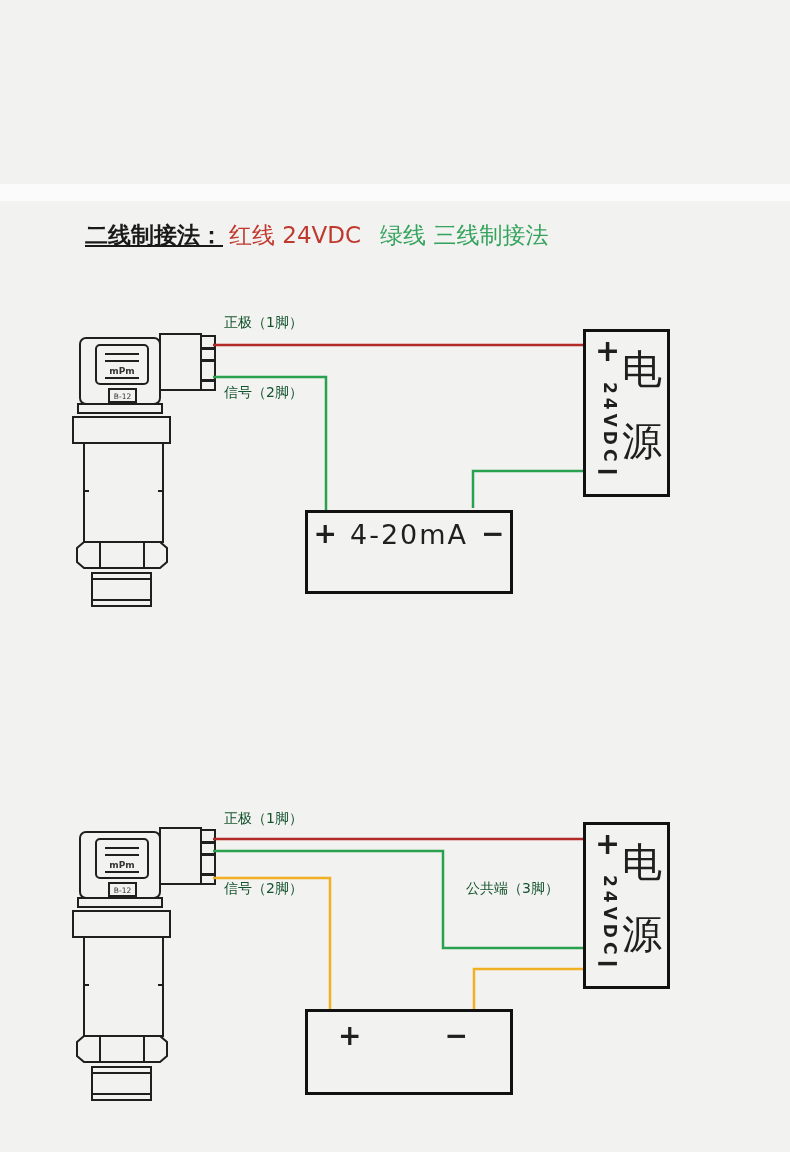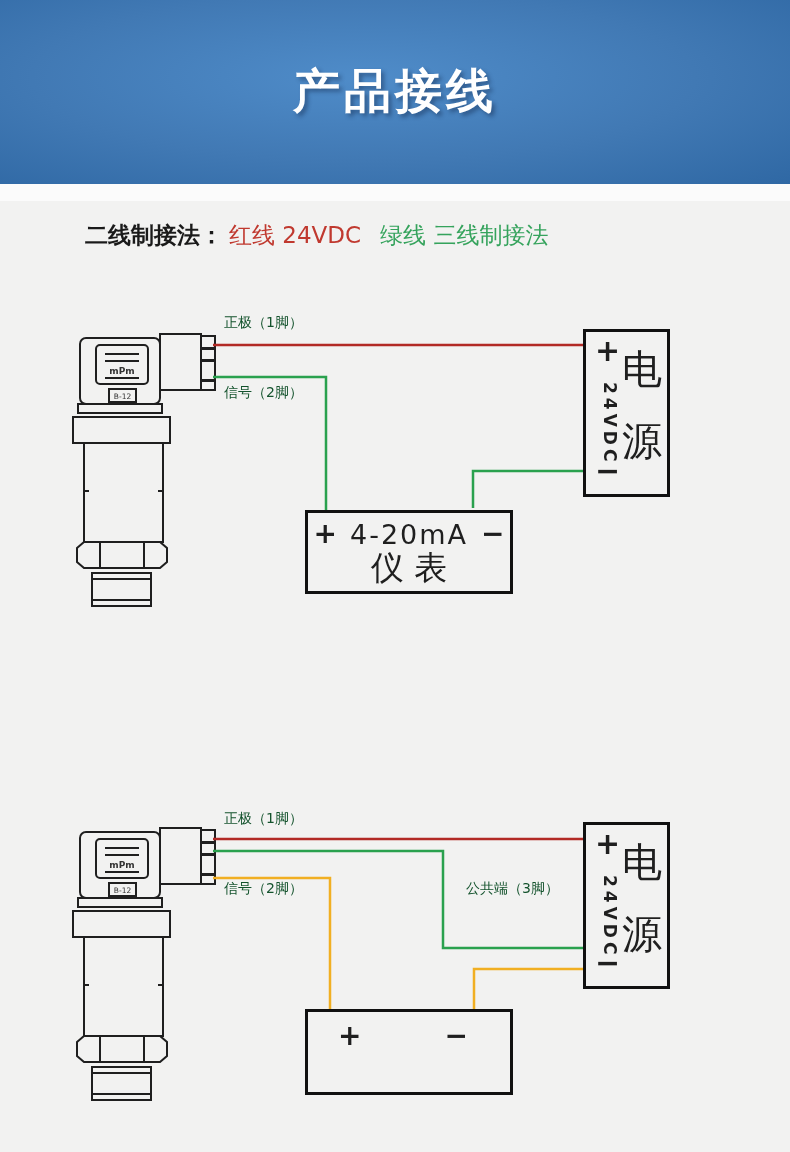--- a/index.html
+++ b/index.html
@@ -7,21 +7,21 @@
         background:var(--page-bg,#f2f2f1);font-family:"DejaVu Sans",sans-serif;color:var(--ink,#1c1c1c);}
   
   .header{position:absolute;left:0;top:0;width:790px;height:184px;
           background:radial-gradient(ellipse at 46% 42%, var(--header-blue-1,#4f8cc9) 0%, var(--header-blue-2,#4179b4) 55%, var(--header-blue-3,#2f68a4) 100%);}
   .header-title{position:absolute;left:0;top:60px;width:100%;text-align:center;
           font-size:47px;font-weight:700;letter-spacing:4px;color:#ffffff;
           text-shadow:3px 3px 4px rgba(15,35,70,.45);}
   .header-strip{position:absolute;left:0;top:184px;width:790px;height:17px;background:#fbfbfb;}
   
   .section-heading{position:absolute;left:85px;font-size:23px;white-space:nowrap;}
-  .sh-black{font-weight:700;color:#1a1a1a;}
+  .sh-black{font-weight:700;color:#1a1a1a;text-decoration:underline;}
   .sh-red{color:var(--text-red,#c0392f);margin-left:6px;}
   .sh-green{color:var(--text-green,#35a35c);margin-left:19px;}
   .sh-yellow{color:var(--text-yellow,#d9a41e);margin-left:19px;}
   
   .wire-label{position:absolute;font-size:14px;color:#14532d;white-space:nowrap;}
   
   #diagram-svg{position:absolute;left:0;top:0;z-index:1;}
   .sensor-stroke{stroke:var(--ink,#222);stroke-width:2;fill:none;}
   .wire{fill:none;stroke-width:2.5;}
   
@@ -41,23 +41,20 @@
   .device-box{left:305px;top:1009px;width:208px;height:86px;}
   .dv-row{display:flex;justify-content:space-between;padding:10px 42px 0 30px;
           font-size:28px;font-weight:700;line-height:1;}
   .dv-name{text-align:center;font-size:35px;margin-top:4px;line-height:1;}
 </style>
 </head>
 <body>
 
 <div id="page">
 
-  <div class="header">
-    <div class="header-title">产品接线</div>
-  </div>
   <div class="header-strip"></div>
 
   <svg id="diagram-svg" width="790" height="1152" viewBox="0 0 790 1152">
     <defs>
       <pattern id="knurl" width="4.8" height="26" patternUnits="userSpaceOnUse">
         <line x1="2.2" y1="0" x2="2.2" y2="26" stroke="#2a2a2a" stroke-width="1.8"></line>
       </pattern>
       <g id="sensor-group">
         <rect class="sensor-stroke" x="80" y="338" width="80" height="66" rx="6"></rect>
         <rect class="sensor-stroke" x="96" y="345" width="52" height="39" rx="4" stroke-width="1.6"></rect>
@@ -114,21 +111,20 @@
     <span class="pb-name-top">电</span>
     <span class="pb-name-bottom">源</span>
   </div>
 
   <div class="box meter-box">
     <div class="mb-row">
       <span class="mb-sign">+</span>
       <span class="mb-range">4-20mA</span>
       <span class="mb-sign">−</span>
     </div>
-    <div class="mb-name">仪 表</div>
   </div>
 
 
   <div class="wire-label" style="left:224px;top:810px">正极（1脚）</div>
   <div class="wire-label" style="left:224px;top:880px">信号（2脚）</div>
   <div class="wire-label" style="left:466px;top:880px">公共端（3脚）</div>
 
   <div class="box power-box" style="left:583px;top:822px;height:167px">
     <span class="pb-plus">+</span>
     <span class="pb-voltage">24VDC</span>

